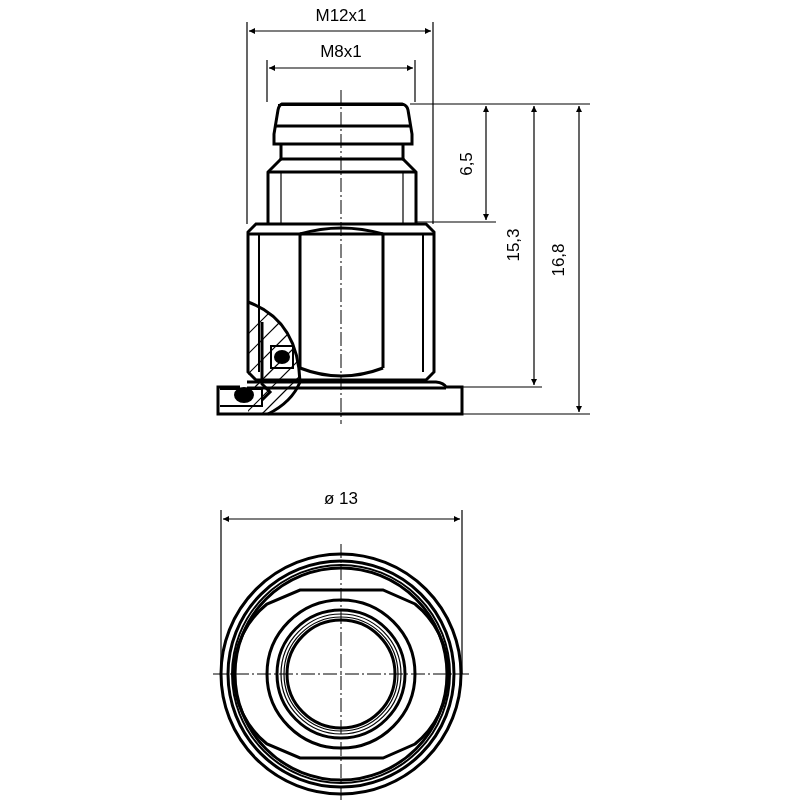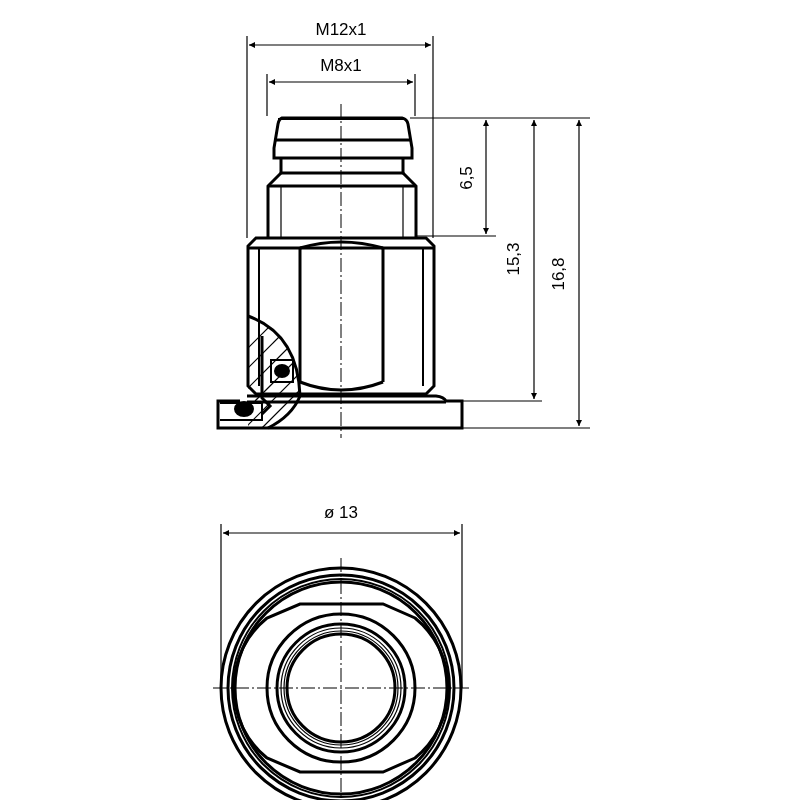--- a/index.html
+++ b/index.html
@@ -1,17 +1,17 @@
 <!DOCTYPE html>
 <html><head>
   <meta charset="utf-8">
   <style>
     html, body { margin: 0; padding: 0; background: #ffffff; }
     body { width: 800px; height: 800px; overflow: hidden; }
-    #drawing { position: absolute; left: 0; top: 16px; width: 800px; height: 560px; text-decoration: underline; }
+    #drawing { position: absolute; left: 0; top: 2px; width: 800px; height: 560px; text-decoration: underline; }
     svg text { font-family: "Liberation Sans", sans-serif; fill: #000; }
     .thick { stroke: #000; stroke-width: 3; fill: none; }
     .med { stroke: #000; stroke-width: 2; fill: none; }
     .thin { stroke: #000; stroke-width: 1.2; fill: none; }
     .center { stroke: #000; stroke-width: 1; fill: none; stroke-dasharray: 14 3 2 3; }
     .hatch { stroke: #000; stroke-width: 1.2; }
   </style>
 </head>
 <body>
 

